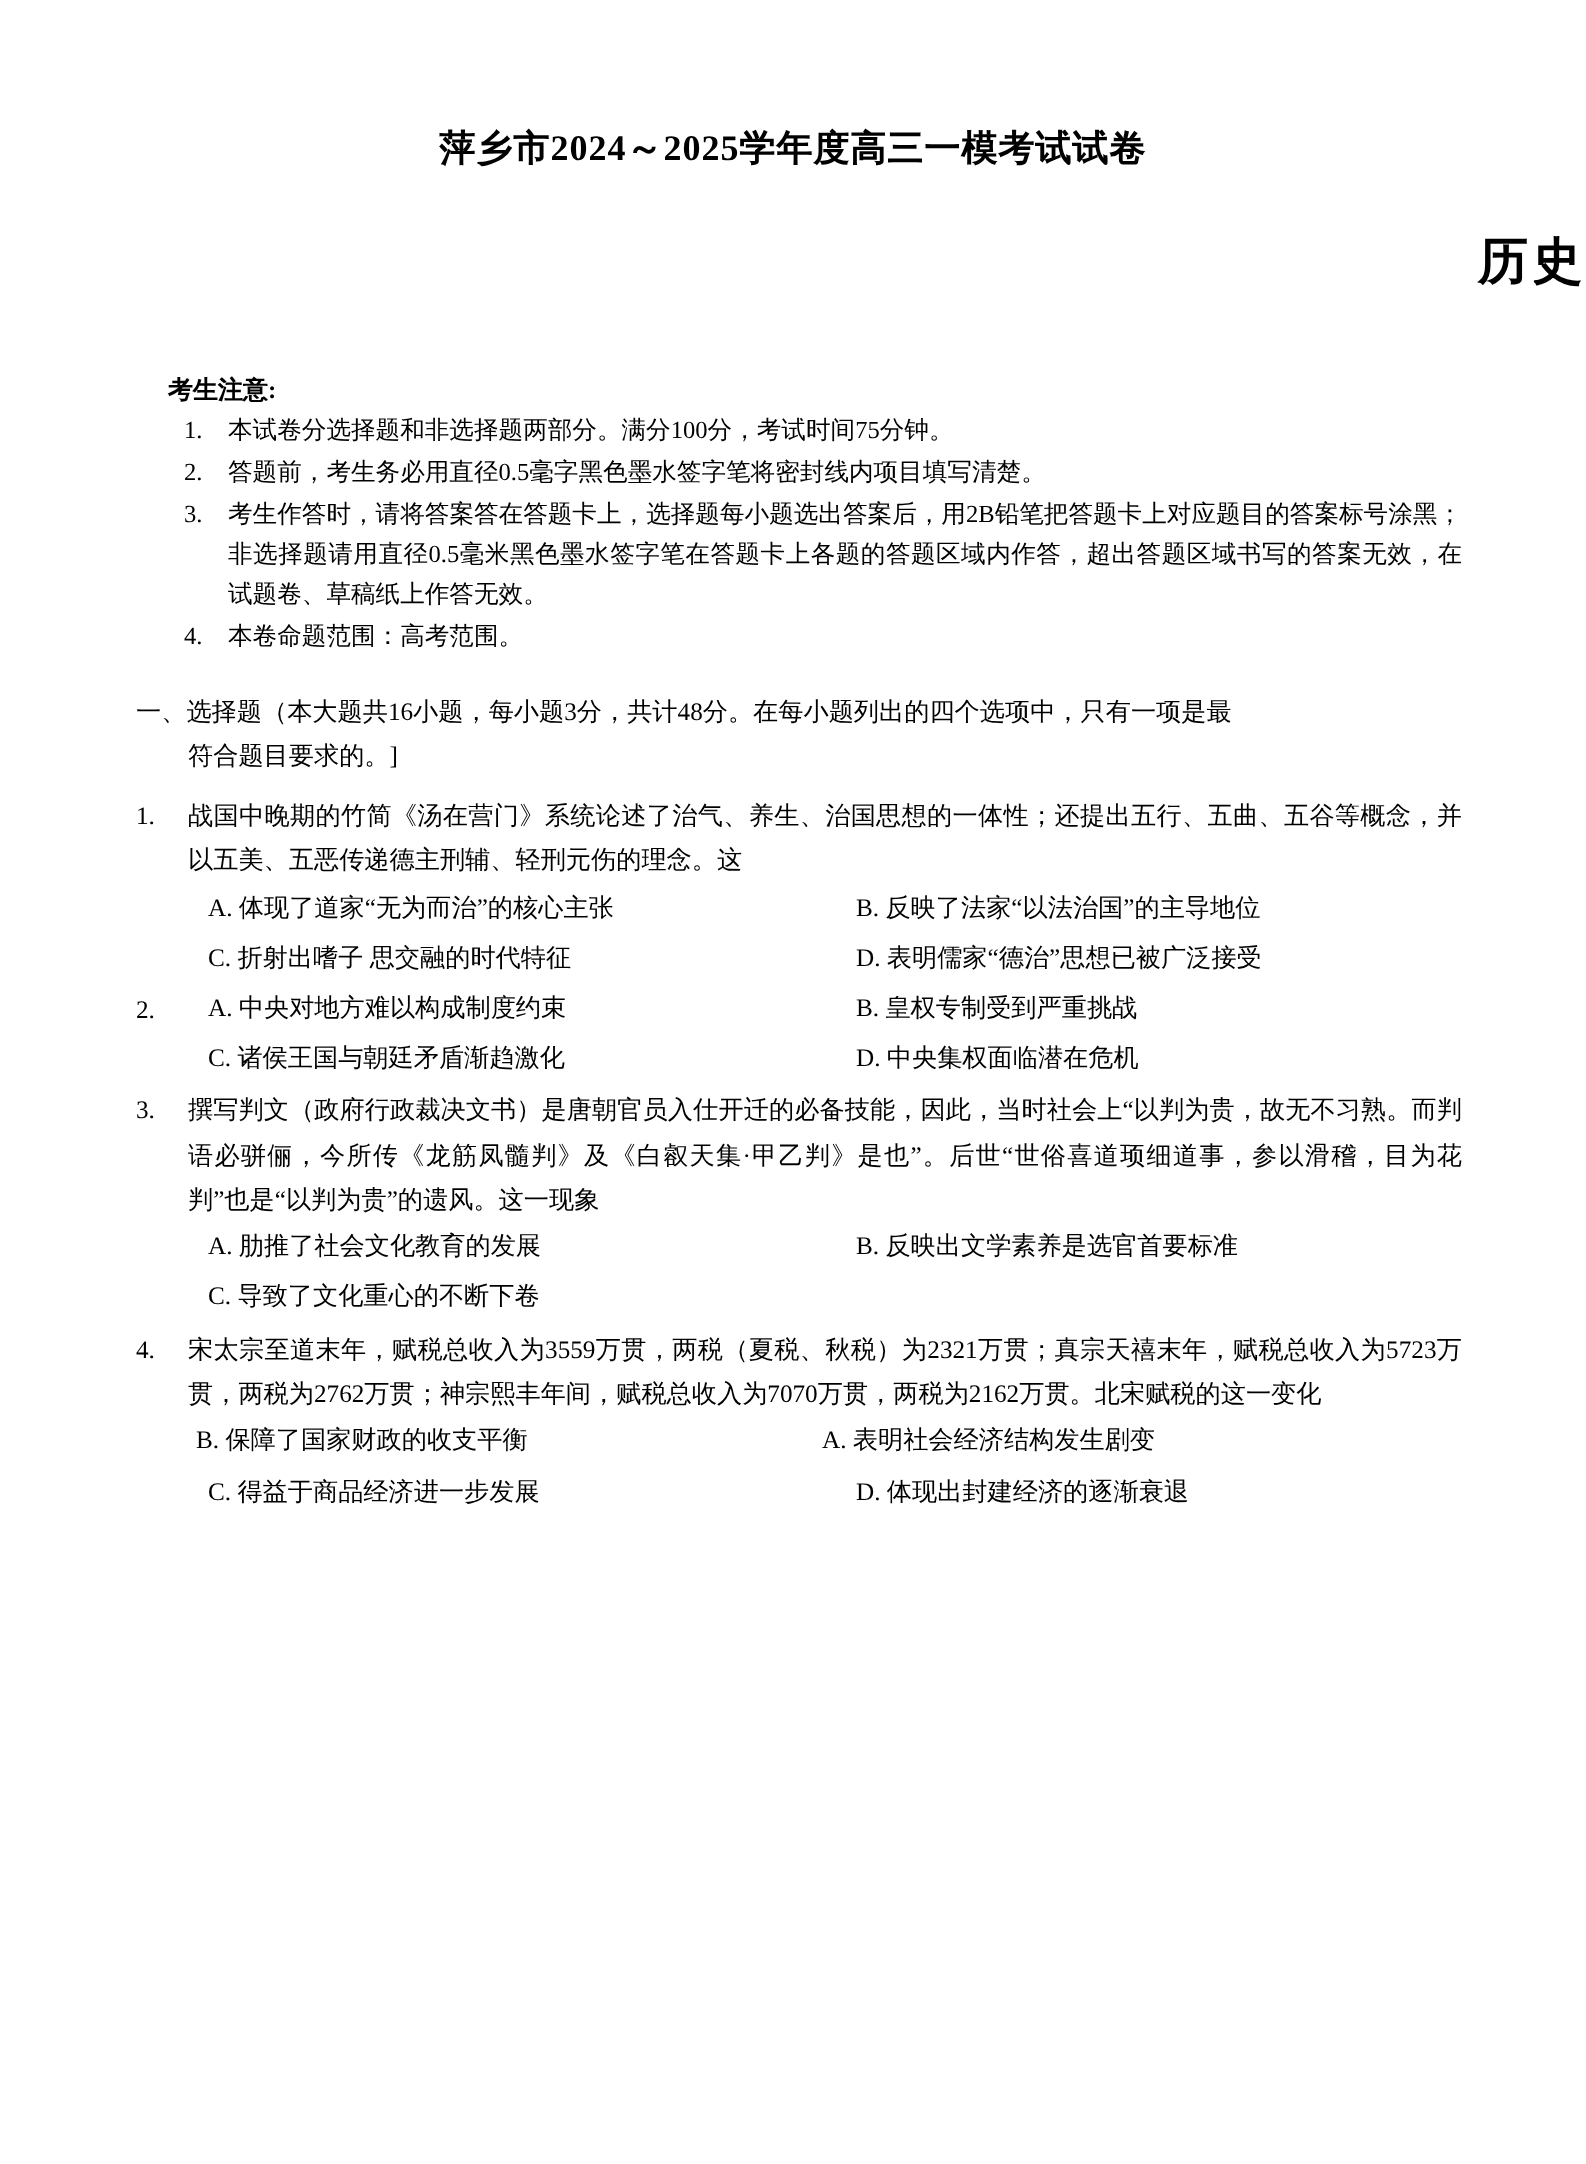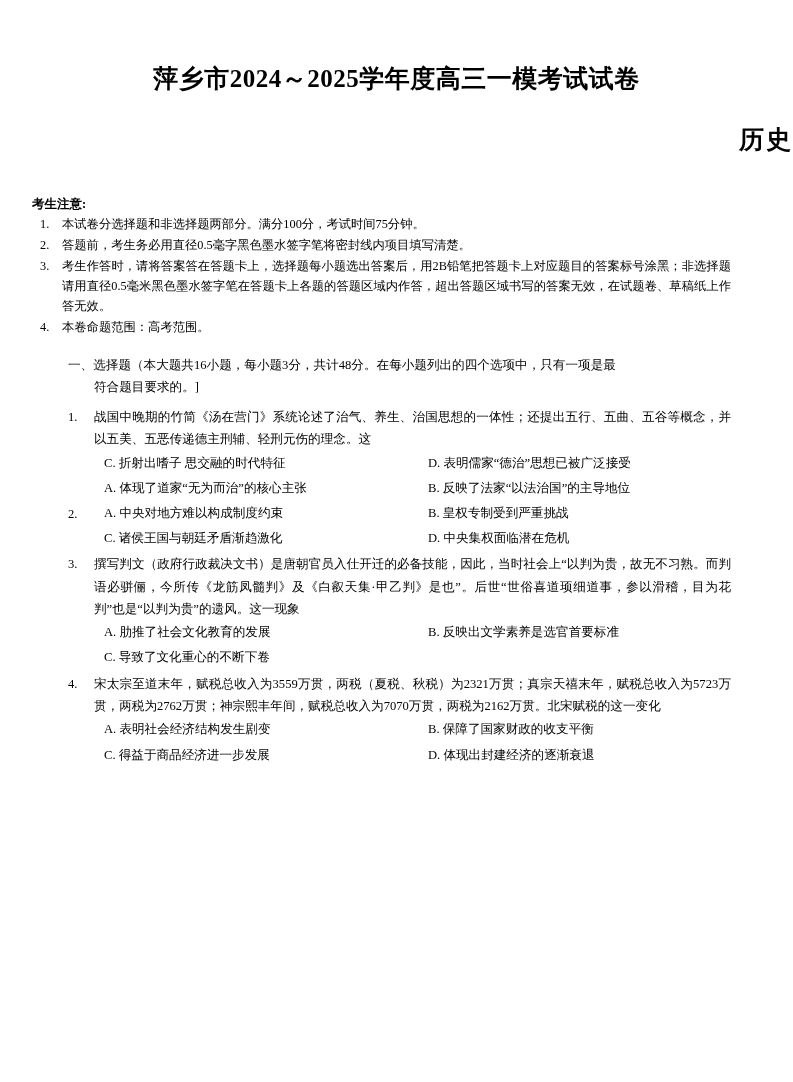--- a/index.html
+++ b/index.html
@@ -17,36 +17,36 @@
   }
   .page {
     position: relative;
     width: 793px;
     height: 1082px;
     padding: 0;
     box-sizing: border-box;
   }
   .title {
     text-align: center;
-    font-size: 25px;
+    font-size: 18px;
     font-weight: bold;
     letter-spacing: 0.5px;
     margin-top: 62px;
   }
   .subject {
     text-align: right;
     font-size: 25px;
     font-weight: bold;
     margin-top: 28px;
     letter-spacing: 2px;
     padding-left: 11px;
   }
   .notice-wrap {
     margin-top: 38px;
-    padding-left: 32px;
+    padding-left: 84px;
     padding-right: 62px;
     font-size: 12.3px;
     line-height: 1.62;
   }
   .notice-head {
     font-weight: bold;
     font-size: 12.5px;
     margin-bottom: 1px;
   }
   .notice-list {
@@ -164,27 +164,27 @@
 
   <div class="q-list">
 
     <div class="question">
       <div class="q-stem">
         <span class="q-num num-lat">1.</span>
         <span>战国中晚期的竹简《汤在营门》系统论述了治气、养生、治国思想的一体性；还提出五行、五曲、五谷等概念，并以五美、五恶传递德主刑辅、轻刑元伤的理念。这</span>
       </div>
       <div class="options">
         <div class="opt-row">
+          <div class="opt left">A. 体现了道家“无为而治”的核心主张</div>
+          <div class="opt right">B. 反映了法家“以法治国”的主导地位</div>
+        </div>
+        <div class="opt-row">
           <div class="opt left">C. 折射出嗜子 思交融的时代特征</div>
           <div class="opt right">D. 表明儒家“德治”思想已被广泛接受</div>
         </div>
-        <div class="opt-row">
-          <div class="opt left">A. 体现了道家“无为而治”的核心主张</div>
-          <div class="opt right">B. 反映了法家“以法治国”的主导地位</div>
-        </div>
       </div>
     </div>
 
     <div class="question">
       <div class="q-stem">
         <span class="q-num num-lat">2.</span>
       </div>
       <div class="options">
         <div class="opt-row">
           <div class="opt left">A. 中央对地方难以构成制度约束</div>
@@ -213,22 +213,22 @@
       </div>
     </div>
 
     <div class="question">
       <div class="q-stem">
         <span class="q-num num-lat">4.</span>
         <span>宋太宗至道末年，赋税总收入为3559万贯，两税（夏税、秋税）为2321万贯；真宗天禧末年，赋税总收入为5723万贯，两税为2762万贯；神宗熙丰年间，赋税总收入为7070万贯，两税为2162万贯。北宋赋税的这一变化</span>
       </div>
       <div class="options">
         <div class="opt-row">
+          <div class="opt right">B. 保障了国家财政的收支平衡</div>
           <div class="opt left">A. 表明社会经济结构发生剧变</div>
-          <div class="opt right">B. 保障了国家财政的收支平衡</div>
         </div>
         <div class="opt-row">
           <div class="opt left">C. 得益于商品经济进一步发展</div>
           <div class="opt right">D. 体现出封建经济的逐渐衰退</div>
         </div>
       </div>
     </div>
 
   </div>
 

